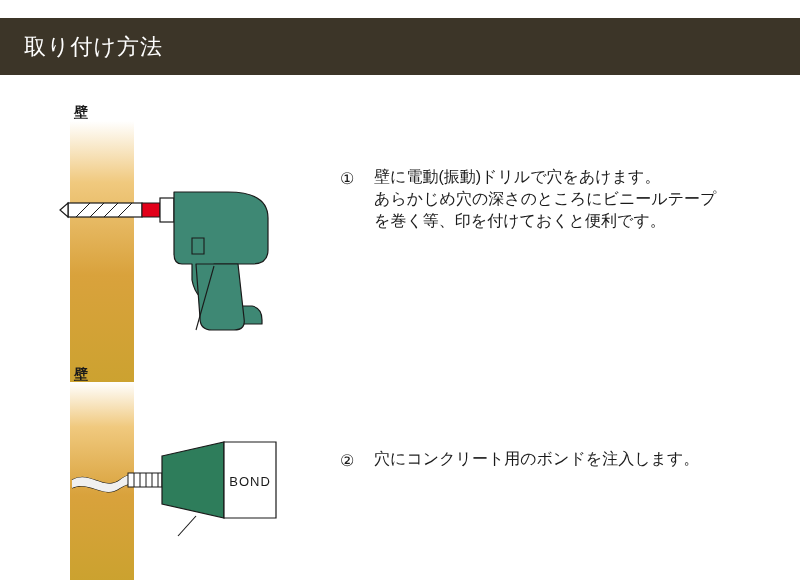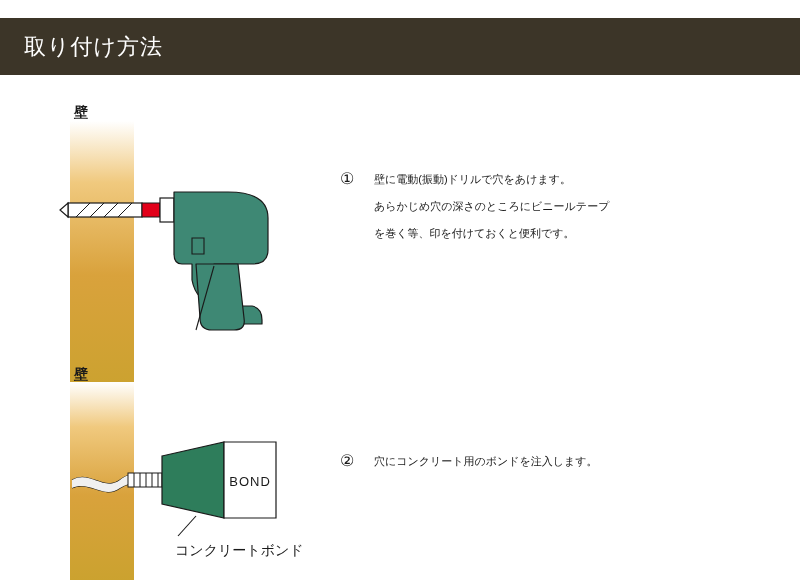--- a/index.html
+++ b/index.html
@@ -76,22 +76,22 @@
     display: flex;
     align-items: flex-start;
   }
   .step-num {
     font-size: 16px;
     width: 34px;
     flex: 0 0 34px;
     line-height: 26px;
   }
   .step-body {
-    font-size: 11px;
-    line-height: 27px;
+    font-size: 16px;
+    line-height: 22px;
     white-space: pre-line;
   }
   .step-1 { left: 340px; top: 148px; }
   .step-2 { left: 340px; top: 430px; }
 
   
   .art {
     position: absolute;
     left: 0;
     top: 0;
@@ -115,21 +115,20 @@
   <div class="header">
     <div class="header-title">取り付け方法</div>
   </div>
 
   <div class="wall wall-1"></div>
   <div class="wall wall-2"></div>
 
   <div class="lbl wall-label" style="left:74px; top:86px;">壁</div>
   <div class="lbl wall-label" style="left:74px; top:348px;">壁</div>
 
-  <div class="lbl" style="left:175px; top:524px;">コンクリートボンド</div>
 
   <svg class="art" viewBox="0 0 800 580">
 
     <g>
 
       <rect x="68" y="185" width="74" height="14" fill="#ffffff" stroke="#1a1a1a" stroke-width="1.2"></rect>
 
       <g stroke="#1a1a1a" stroke-width="1">
         <line x1="76" y1="199" x2="90" y2="185"></line>
         <line x1="90" y1="199" x2="104" y2="185"></line>

